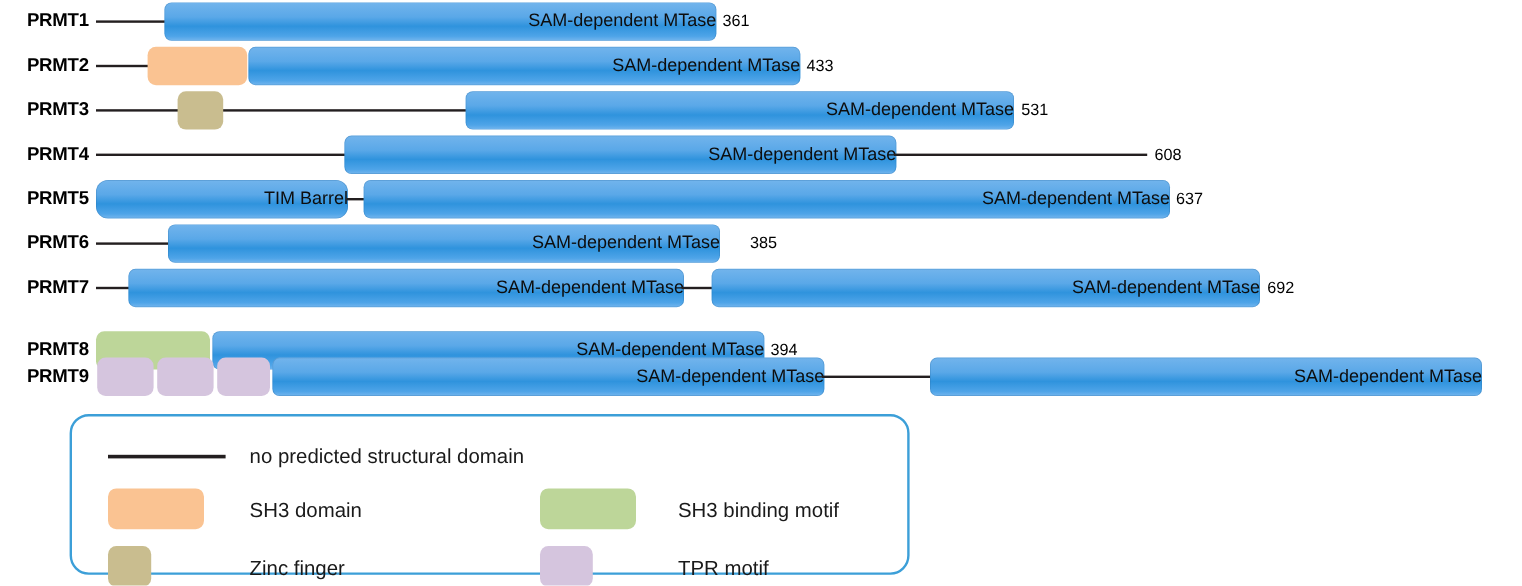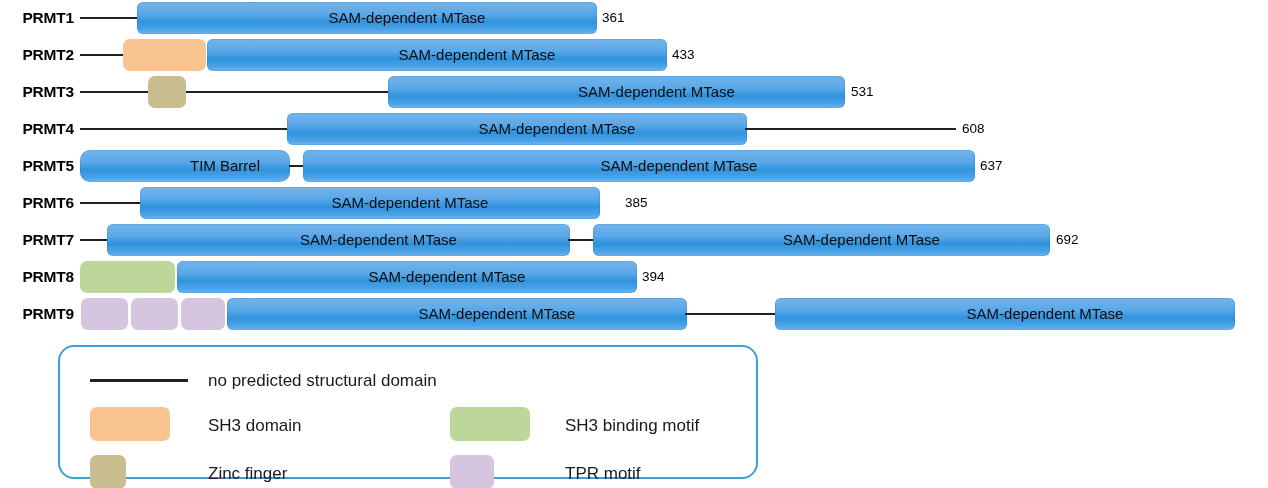--- a/index.html
+++ b/index.html
@@ -59,26 +59,25 @@
     height: 32px;
     border-radius: 6px;
     box-sizing: border-box;
   }
 
   .dom .dom-text {
     display: block;
     width: 100%;
     height: 100%;
     line-height: 32px;
-    text-align: center;
+    text-align: right;
     font-size: 15px;
     color: #0d0d0d;
     white-space: nowrap;
     overflow: hidden;
-    margin-left: 40px;
   }
 
   .dom.sam {
     background: linear-gradient(to bottom,
                 #72b4ec 0%, #5aa8e8 38%, #2f93dd 62%, #4ea4e8 88%, #74b6ee 100%);
     box-shadow: 0 0 0 0.6px rgba(40,110,165,0.35) inset;
   }
   .dom.sh3 {
     background: #fac392;
     border-radius: 7px;
@@ -206,21 +205,21 @@
       <div class="line" style="left: 80px; width: 30px;"></div>
       <div class="dom sam" style="left: 107px; width: 463px;">
         <span class="dom-text">SAM-dependent MTase</span>
       </div>
       <div class="line" style="left: 568px; width: 27px;"></div>
       <div class="dom sam" style="left: 593px; width: 457px;">
         <span class="dom-text">SAM-dependent MTase</span>
       </div>
       <div class="len" style="left: 1056px;">692</div>
     </div>
-    <div class="row" style="top: 259px;">
+    <div class="row" style="top: 274px;">
       <div class="prot-label">PRMT8</div>
       <div class="dom sh3b" style="left: 80px; width: 95px;">
         <span class="dom-text"></span>
       </div>
       <div class="dom sam" style="left: 177px; width: 460px;">
         <span class="dom-text">SAM-dependent MTase</span>
       </div>
       <div class="len" style="left: 642px;">394</div>
     </div>
     <div class="row" style="top: 296px;">

